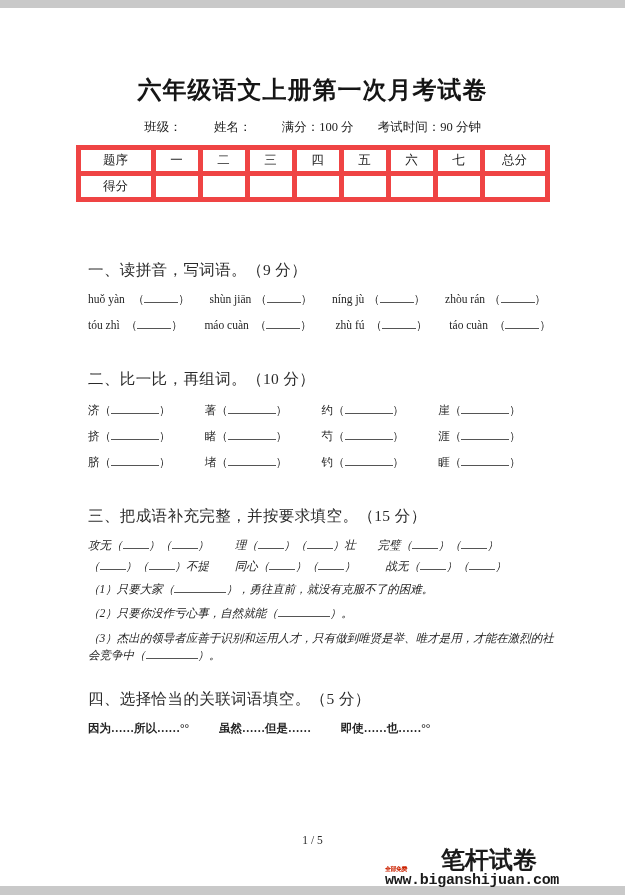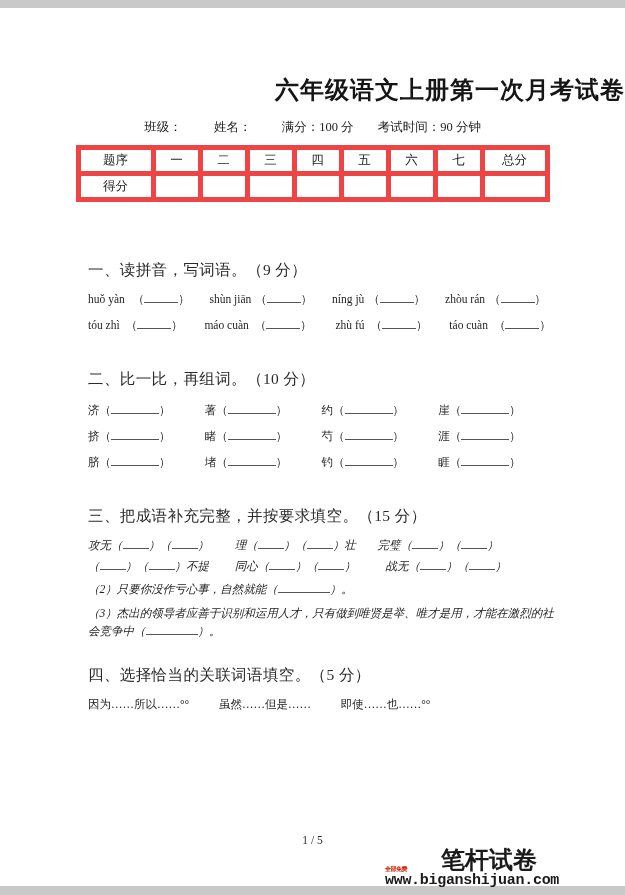--- a/index.html
+++ b/index.html
@@ -23,21 +23,21 @@
     box-sizing: border-box;
   }
   .inner {
     position: relative;
     width: 625px;
     height: 878px;
   }
 
   
   .doc-title {
-    text-align: right;
+    text-align: center;
     font-size: 24px;
     font-weight: bold;
     color: #151515;
     letter-spacing: 1px;
     margin: 0;
     padding-top: 66px;
     font-family: "Liberation Serif", "DejaVu Serif", serif;
   }
 
   
@@ -121,21 +121,21 @@
     padding-bottom: 11px;
   }
 
   
   .idiom-row { margin-bottom: 9px; }
   .qline { margin-bottom: 7px; line-height: 1.5; }
   .qline.wrap { white-space: normal; }
 
   
   .conn-row { margin-bottom: 11px; }
-  .conn-item { display: inline-block; }
+  .conn-item { display: inline-block; font-weight: bold; }
 
   
   .pagenum {
     position: absolute;
     left: 0;
     right: 0;
     top: 826px;
     text-align: center;
     font-size: 11.5px;
     color: #2b2b2b;
@@ -289,20 +289,23 @@
       </div>
       <div class="row idiom-row">
         <span>（<span class="blank b-idiom"></span>）（<span class="blank b-idiom"></span>）<span>不提</span></span>
         <span class="sp" style="width:20px"></span>
         <span><span>同心</span>（<span class="blank b-idiom"></span>）（<span class="blank b-idiom"></span>）</span>
         <span class="sp" style="width:24px"></span>
         <span><span>战无</span>（<span class="blank b-idiom"></span>）（<span class="blank b-idiom"></span>）</span>
       </div>
 
       <div class="qline">
+        <span>（1）</span><span>只要大家（</span><span class="blank b-fill"></span><span>），勇往直前，就没有克服不了的困难。</span>
+      </div>
+      <div class="qline">
         <span>（2）</span><span>只要你没作亏心事，自然就能（</span><span class="blank b-fill"></span><span>）。</span>
       </div>
       <div class="qline wrap">
         <span>（3）</span><span>杰出的领导者应善于识别和运用人才，只有做到唯贤是举、唯才是用，才能在激烈的社会竞争中（</span><span class="blank b-fill"></span><span>）。</span>
       </div>
     </div>
   </div>
 
   <div class="section" style="margin-top:25px;">
     <div class="sec-head">四、选择恰当的关联词语填空。（5 分）</div>

